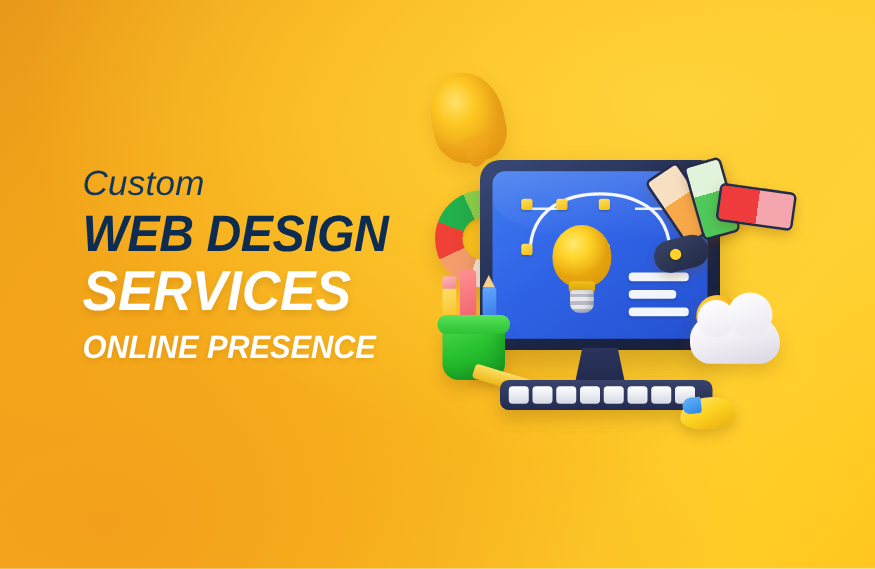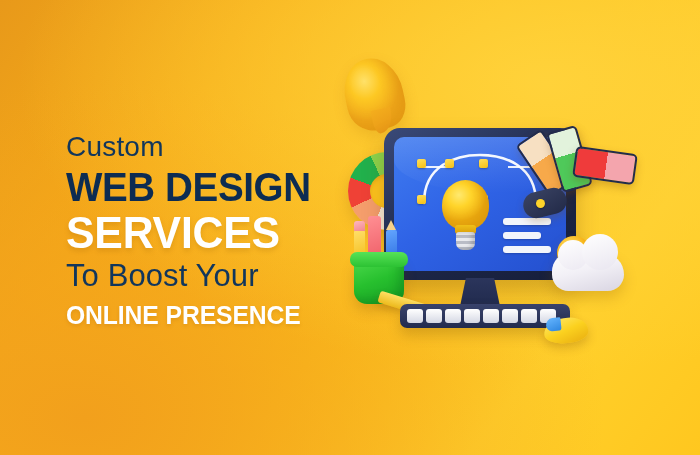--- a/index.html
+++ b/index.html
@@ -7,20 +7,21 @@
     width:700px;height:455px;overflow:hidden;
     font-family:"Liberation Sans", sans-serif;
     background:#ffffff;
   }
   #banner{
     position:relative;width:700px;height:455px;overflow:hidden;
     background:
       radial-gradient(130% 110% at 78% 18%, #ffd23a 0%, rgba(255,210,58,0) 58%),
       radial-gradient(120% 120% at 12% 92%, #f2a01c 0%, rgba(242,160,28,0) 62%),
       linear-gradient(128deg, #e8991a 0%, #f6ac18 26%, #fdc21c 56%, #ffd02b 78%, #ffc71f 100%);
+    font-style: italic;
   }
   
   #copy{position:absolute;left:66px;top:132px;width:300px;}
   .ln{display:block;white-space:nowrap;}
   .l-custom{
     font-size:28px;line-height:30px;font-weight:400;color:#11365c;
     letter-spacing:.2px;font-family:"Liberation Sans", sans-serif;
   }
   .l-web{
     font-size:41px;line-height:43px;font-weight:700;color:#0d2c52;
@@ -242,21 +243,20 @@
 </style>
 </head>
 <body>
 
 <div id="banner">
 
   <div id="copy">
     <span class="ln l-custom">Custom</span>
     <span class="ln l-web">WEB DESIGN</span>
     <span class="ln l-serv">SERVICES</span>
-    <span class="ln l-boost">To Boost Your</span>
     <span class="ln l-online">ONLINE PRESENCE</span>
   </div>
 
   <div id="art">
 
     <div class="p blob"></div>
 
     <div class="p wheel"></div>
 
     <div class="p mon-frame"></div>

